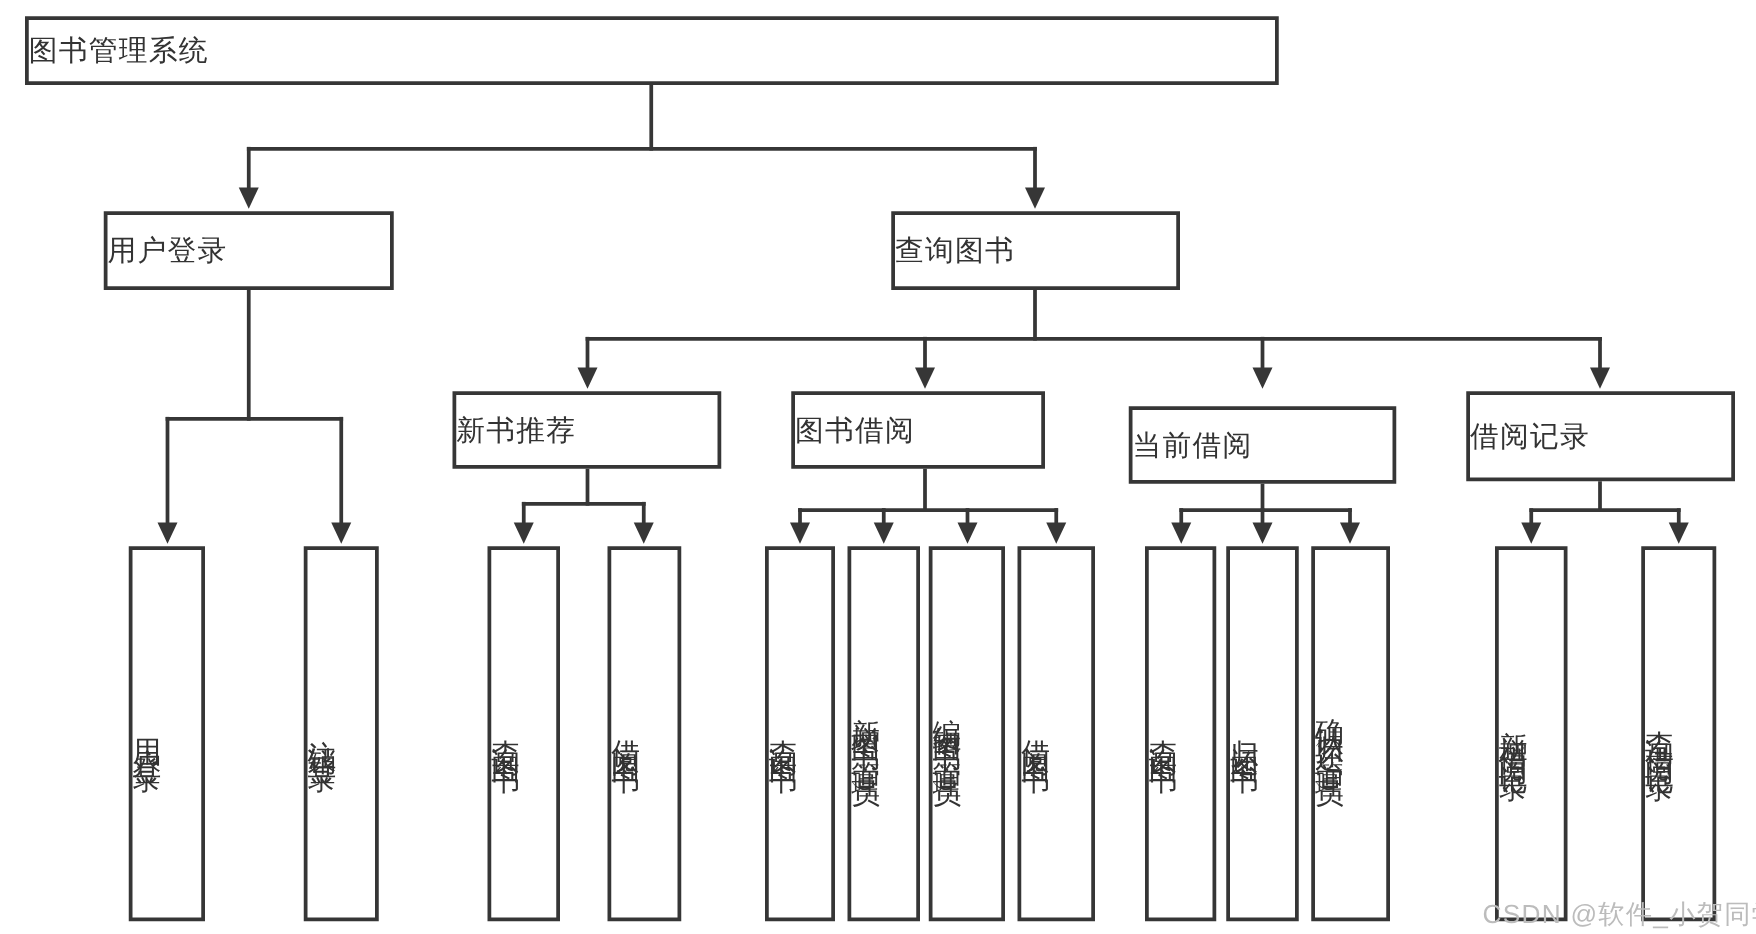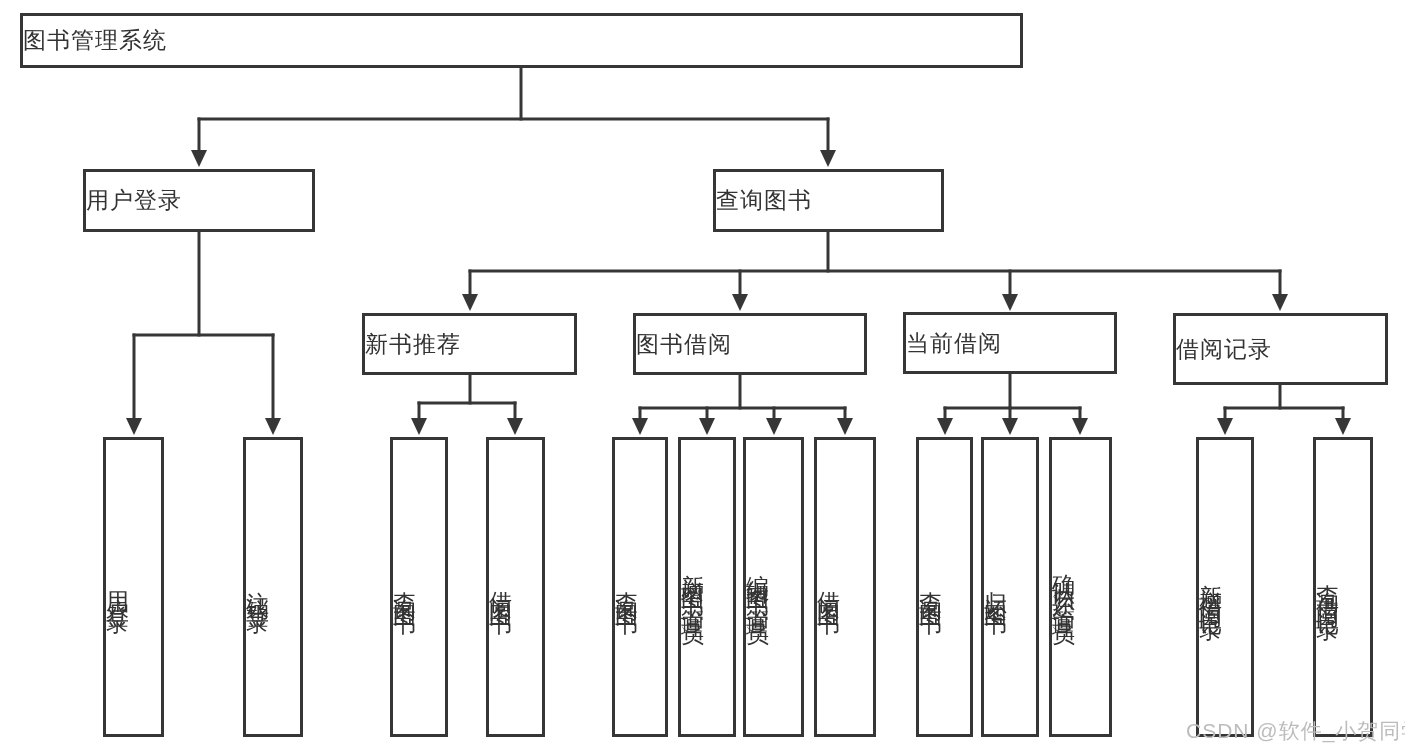--- a/index.html
+++ b/index.html
@@ -119,24 +119,24 @@
   <div class="node hlabel" style="left:83px;top:169px;width:232px;height:63px">
     <span>用户登录</span>
   </div>
   <div class="node hlabel" style="left:713px;top:169px;width:231px;height:63px">
     <span>查询图书</span>
   </div>
 
   <div class="node hlabel" style="left:362px;top:313px;width:215px;height:62px">
     <span>新书推荐</span>
   </div>
-  <div class="node hlabel" style="left:633px;top:313px;width:234px;height:62px">
+  <div class="node hlabel" style="left:633px;top:313px;width:203px;height:62px">
     <span>图书借阅</span>
   </div>
-  <div class="node hlabel" style="left:903px;top:312px;width:214px;height:62px">
+  <div class="node hlabel" style="left:903px;top:325px;width:214px;height:62px">
     <span>当前借阅</span>
   </div>
   <div class="node hlabel" style="left:1173px;top:313px;width:215px;height:72px">
     <span>借阅记录</span>
   </div>
 
   <div class="node leaf" style="left:103px;top:437px;width:61px;height:300px">
     <span>用户登录</span>
   </div>
   <div class="node leaf" style="left:243px;top:437px;width:60px;height:300px">

